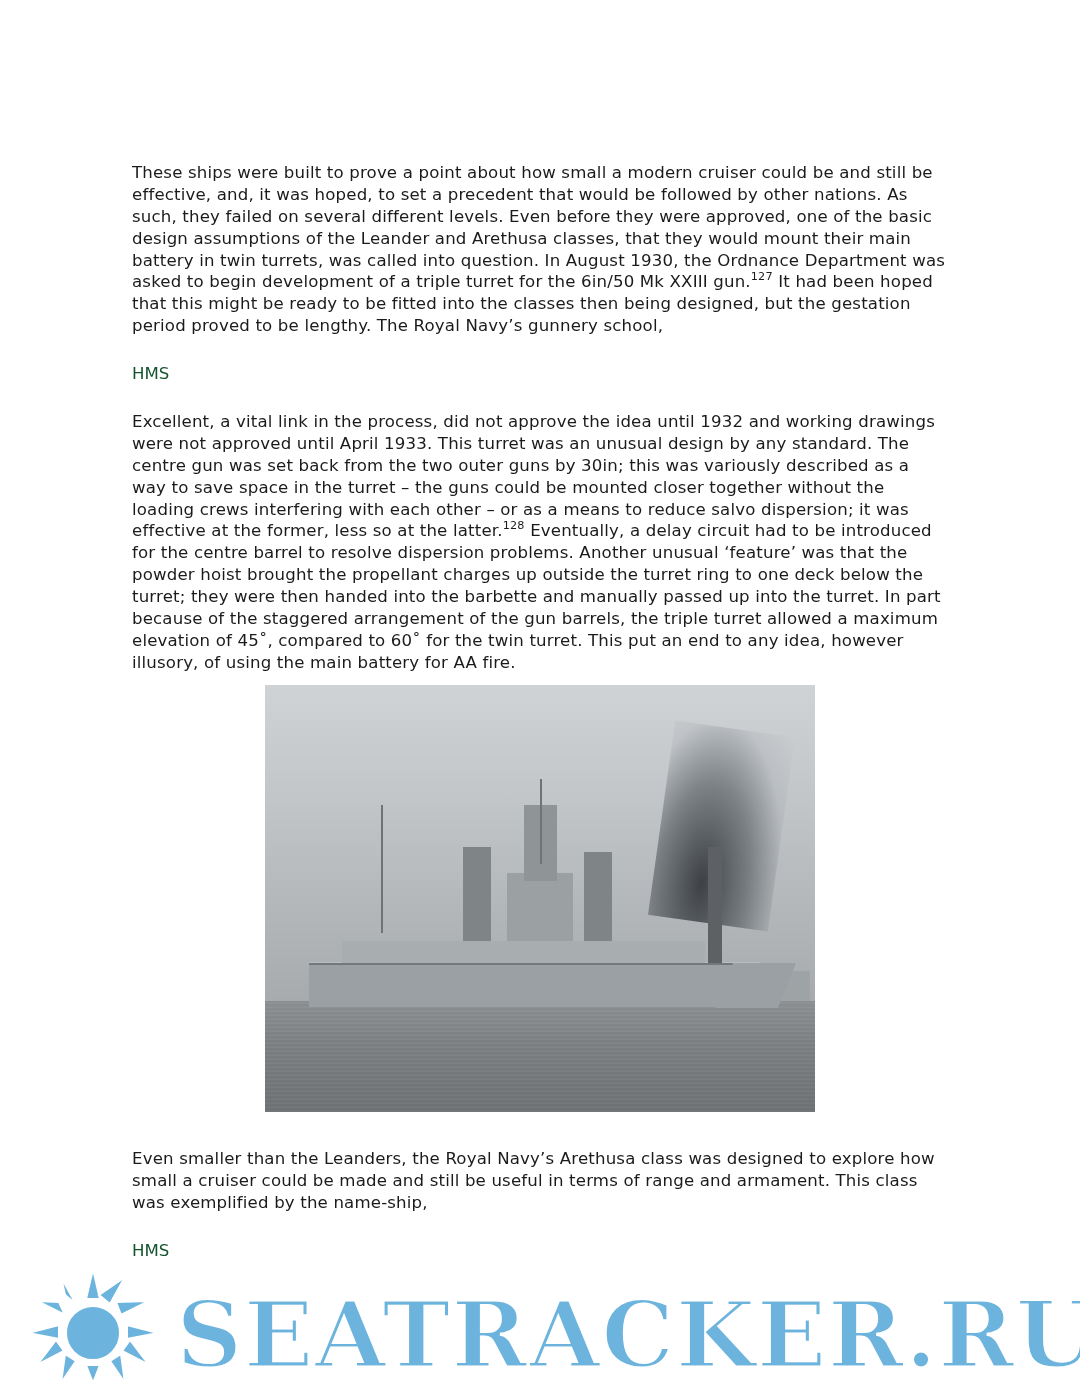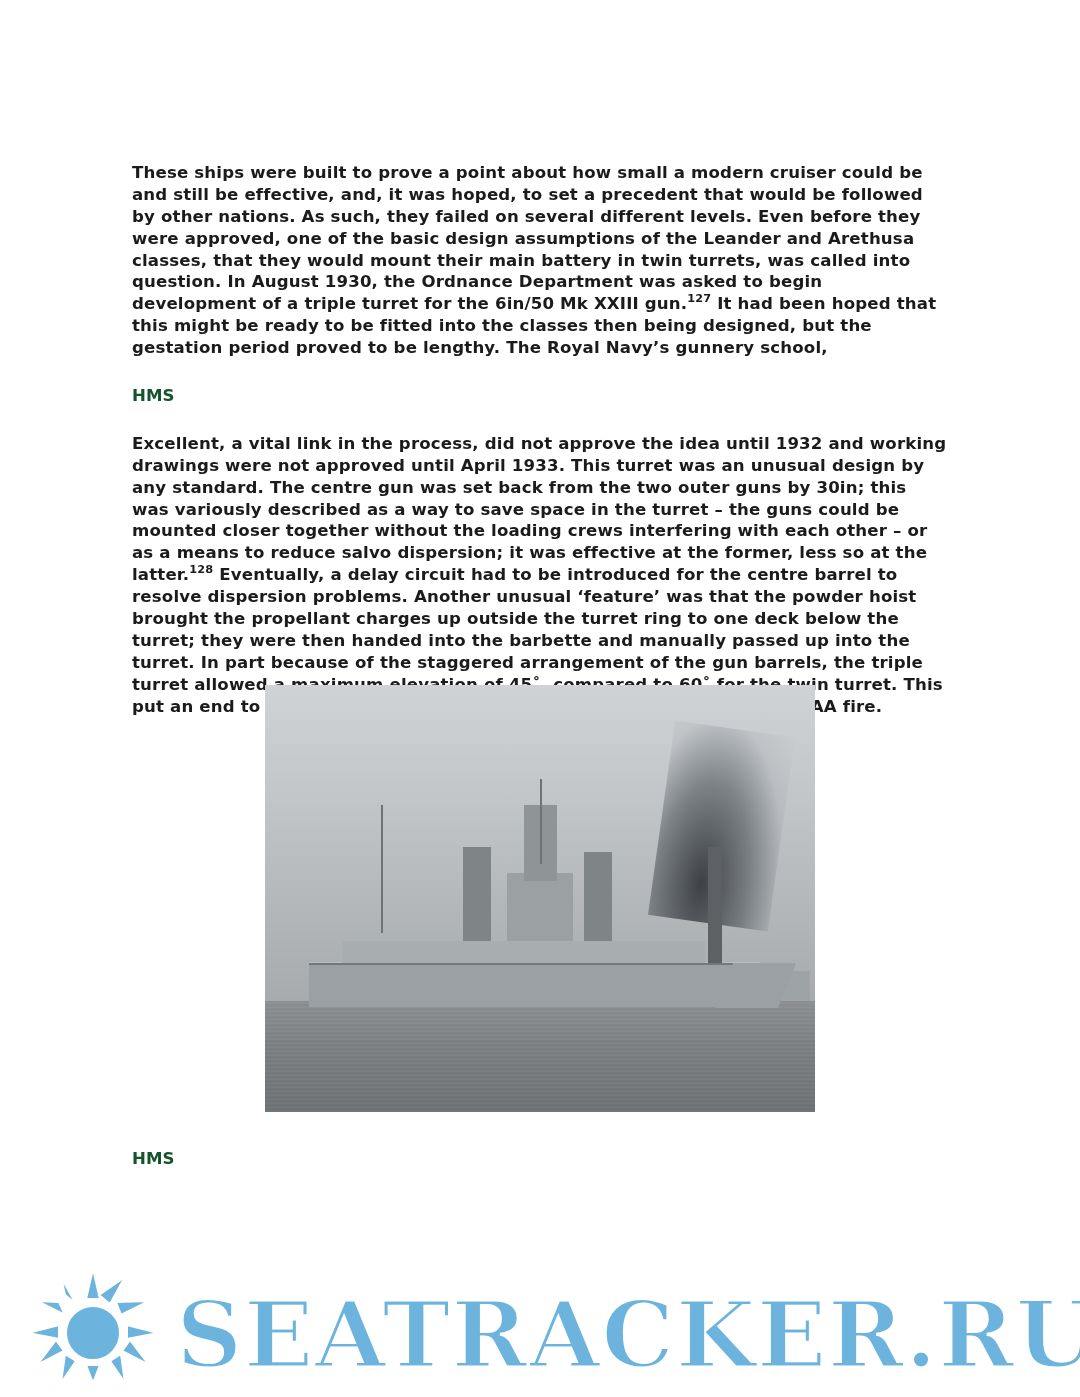--- a/index.html
+++ b/index.html
@@ -18,21 +18,20 @@
     position: relative;
     width: 1080px;
     height: 1397px;
     background: #ffffff;
   }
   .content {
     position: absolute;
     left: 132px;
     top: 162px;
     width: 816px;
-    font-weight: bold;
   }
   p.body-text {
     margin: 0 0 26px 0;
     font-size: 16.6px;
     line-height: 1.32;
     color: #1b1b1b;
     text-align: left;
     letter-spacing: 0.01em;
   }
   p.short-line {
@@ -234,20 +233,21 @@
     <div class="fig-super1"></div>
     <div class="fig-super2"></div>
     <div class="fig-funnel1"></div>
     <div class="fig-funnel2"></div>
     <div class="fig-stack-aft"></div>
     <div class="fig-mast-fore"></div>
     <div class="fig-mast-main"></div>
   </div>
 
   <div class="content" style="top:1148px;">
+    <p class="body-text">Even smaller than the Leanders, the Royal Navy’s Arethusa class was designed to explore how small a cruiser could be made and still be useful in terms of range and armament. This class was exemplified by the name-ship,</p>
     <p class="short-line">HMS</p>
   </div>
 
   <div class="watermark">
     <svg class="wm-sun" viewBox="0 0 142 122">
       <g fill="#6cb4dd" stroke="#ffffff" stroke-width="2">
         <g>
           <circle cx="71" cy="72" r="27"></circle>
         </g>
         <g>

